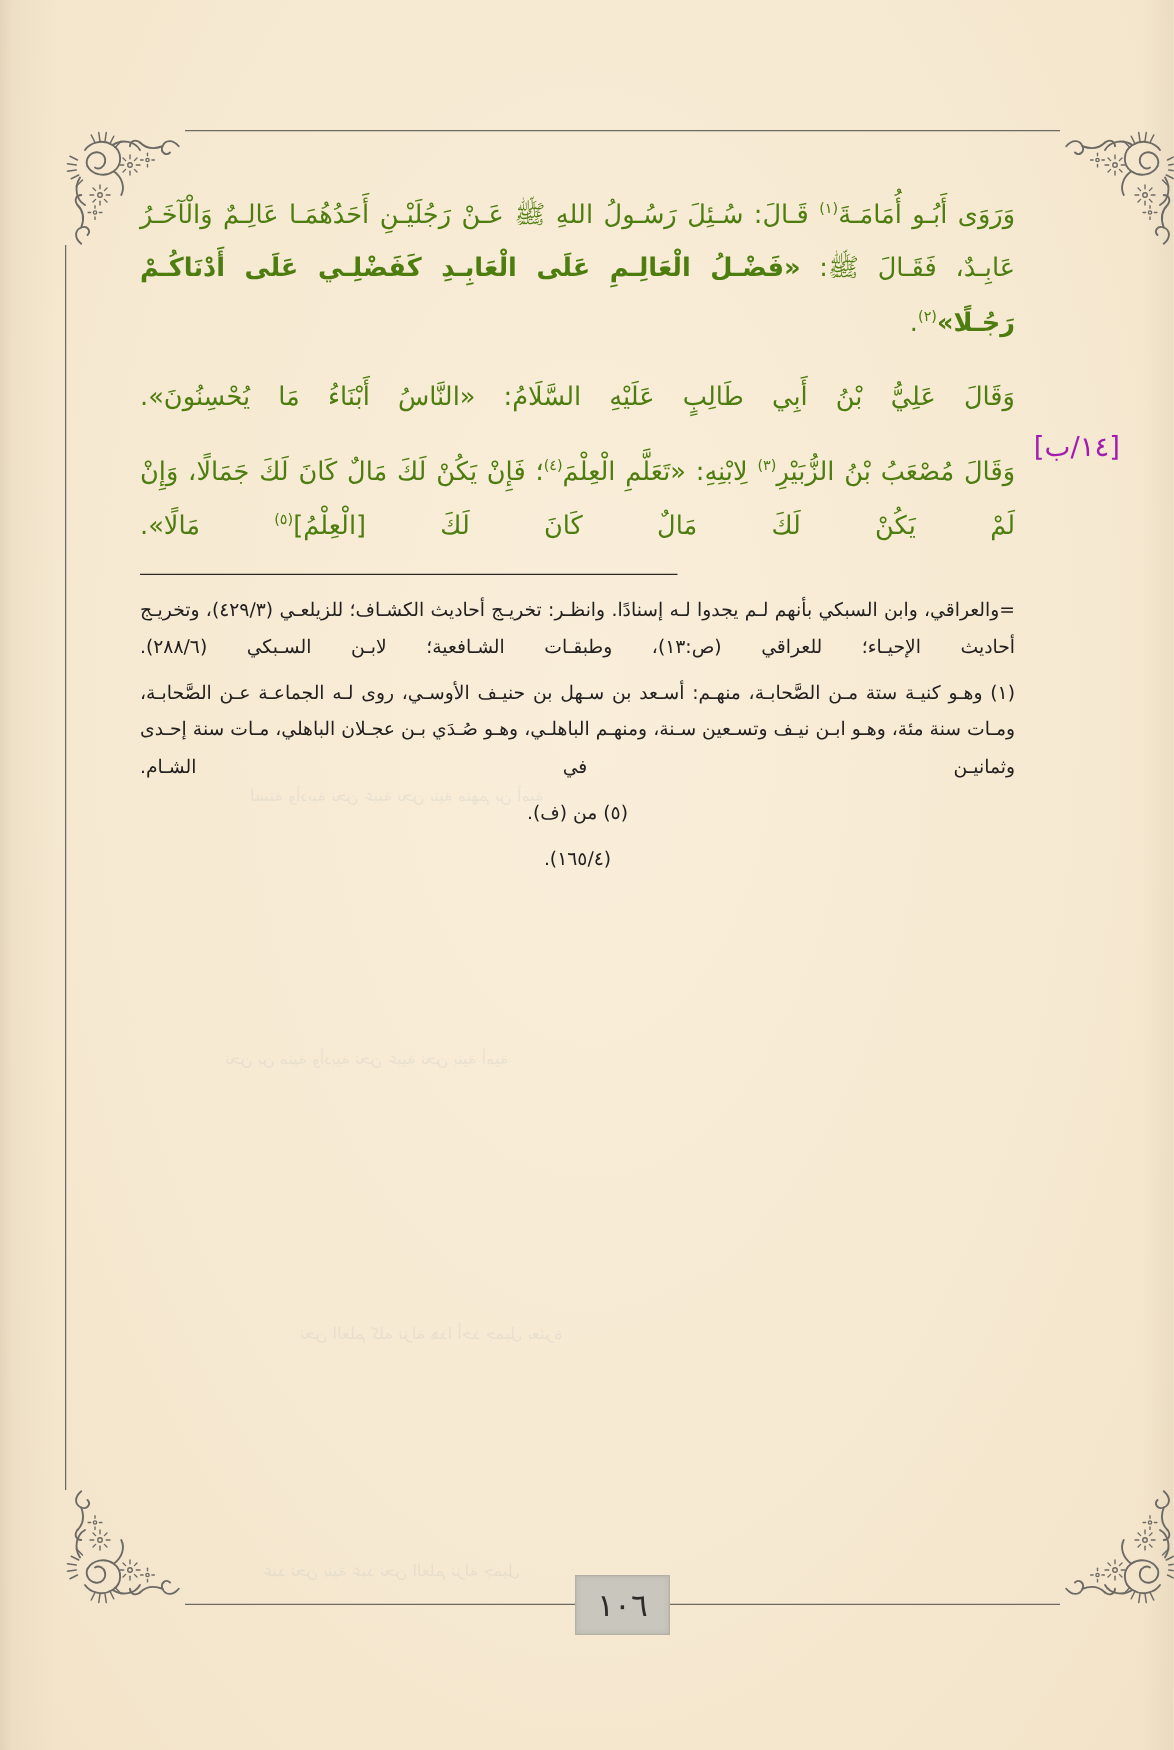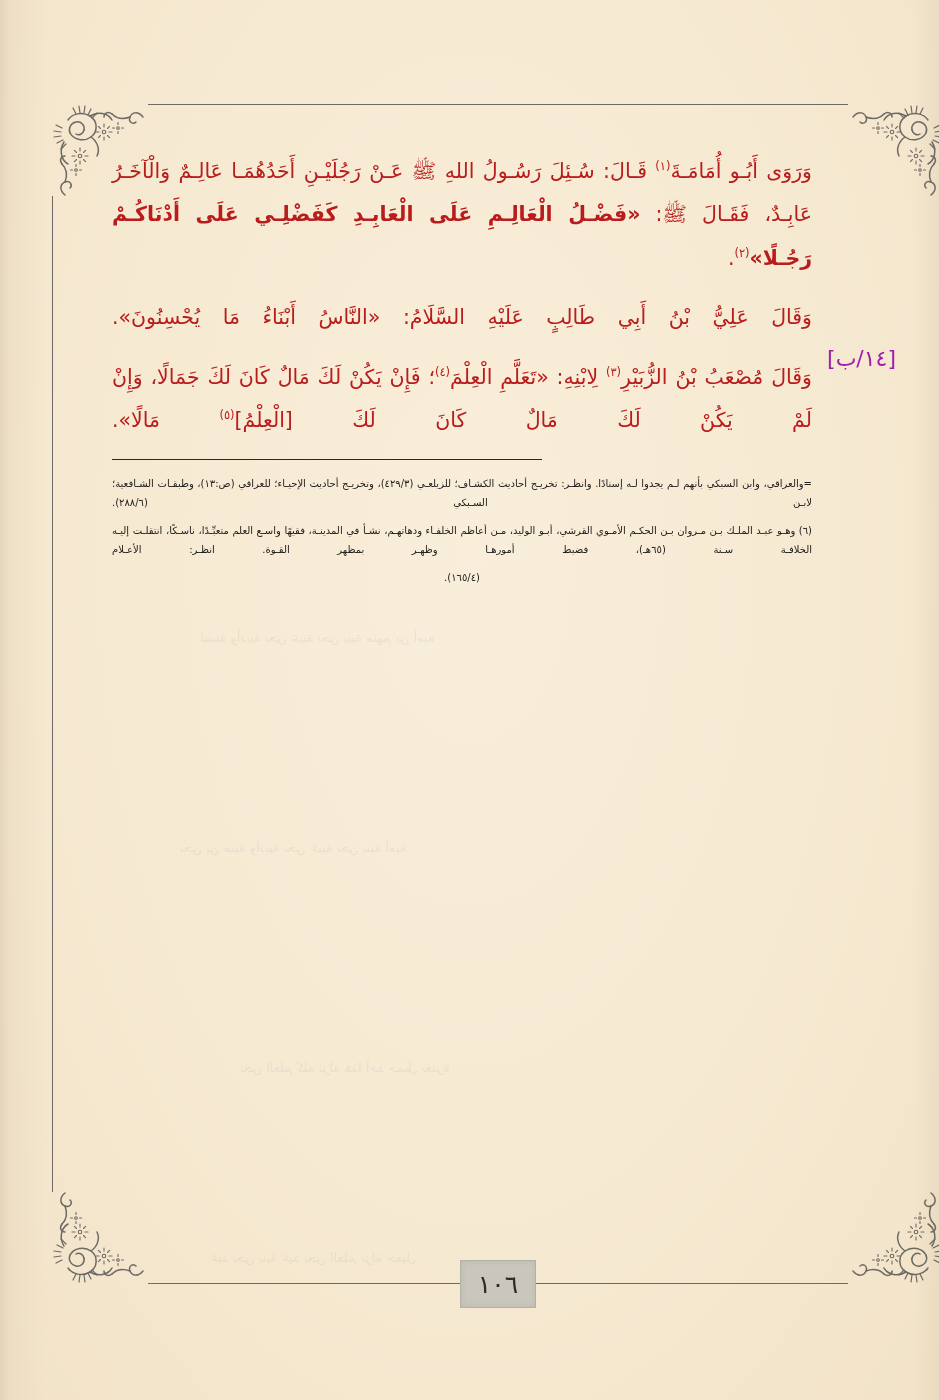--- a/index.html
+++ b/index.html
@@ -104,21 +104,21 @@
     position: absolute;
     left: 112px;
     top: 150px;
     width: 700px;
     height: 1090px;
   }
 
   
   .matn {
     font-family: "DejaVu Sans", "Liberation Sans", sans-serif;
-    color: #b91c1c;
+    color: #4d7c0f;
     font-size: 20.5px;
     line-height: 2.12;
     text-align: justify;
     text-align-last: justify;
     letter-spacing: .2px;
   }
   .matn p { margin: 0 0 16px 0; }
   .matn .emph {
     font-weight: bold;
   }
@@ -145,21 +145,21 @@
     margin: 12px 0 14px 0;
     height: 0;
     border-top: 1.4px solid #2b2926;
     width: 430px;
     margin-right: auto;
     margin-left: 0;
   }
   .footnotes {
     font-family: "DejaVu Sans", "Liberation Sans", sans-serif;
     color: #232120;
-    font-size: 10px;
+    font-size: 15px;
     line-height: 1.95;
     text-align: justify;
     text-align-last: justify;
   }
   .footnotes p { margin: 0 0 8px 0; }
   .footnotes p.short { text-align-last: center; }
 </style>
 </head>
 <body>
 
@@ -460,17 +460,18 @@
       <span>وَقَالَ مُصْعَبُ بْنُ الزُّبَيْرِ</span><span class="fn-ref">(٣)</span><span> لِابْنِهِ: «تَعَلَّمِ الْعِلْمَ</span><span class="fn-ref">(٤)</span><span>؛ فَإِنْ يَكُنْ لَكَ مَالٌ كَانَ لَكَ جَمَالًا، وَإِنْ لَمْ يَكُنْ لَكَ مَالٌ كَانَ لَكَ [الْعِلْمُ]</span><span class="fn-ref">(٥)</span><span> مَالًا».</span>
     </p>
 
 
   </div>
 
   <div class="fn-sep"></div>
 
   <div class="footnotes">
     <p>=والعراقي، وابن السبكي بأنهم لـم يجدوا لـه إسنادًا. وانظـر: تخريـج أحاديث الكشـاف؛ للزيلعـي (٤٢٩/٣)، وتخريـج أحاديث الإحيـاء؛ للعراقي (ص:١٣)، وطبقـات الشـافعية؛ لابـن السـبكي (٢٨٨/٦).</p>
-    <p>(٦) وهـو عبـد الملـك بـن مـروان بـن الحكـم الأمـوي القرشي، أبـو الوليد، مـن أعاظم الخلفـاء ودهاتهـم، نشـأ في المدينـة، فقيهًا واسـع العلم متعبِّـدًا، ناسـكًا، انتقلـت إليـه الخلافـة سـنة (٦٥هـ)، فضبط أمورهـا وظهـر بمظهر القـوة. انظـر: الأعـلام</p>
+    <p>(١) وهـو كنيـة ستة مـن الصَّحابـة، منهـم: أسـعد بن سـهل بن حنيـف الأوسـي، روى لـه الجماعـة عـن الصَّحابـة، ومـات سنة مئة، وهـو ابـن نيـف وتسـعين سـنة، ومنهـم الباهلـي، وهـو صُـدَي بـن عجـلان الباهلي، مـات سنة إحـدى وثمانيـن في الشـام.</p>
+    <p class="short">(٥) من (ف).</p>
     <p class="short">(١٦٥/٤).</p>
   </div>
 
 </div>
 
 </body></html>

